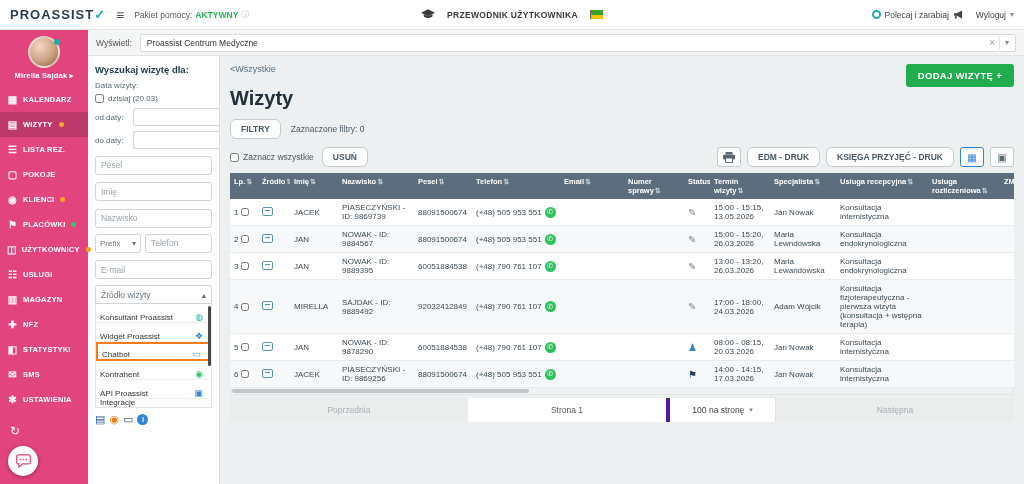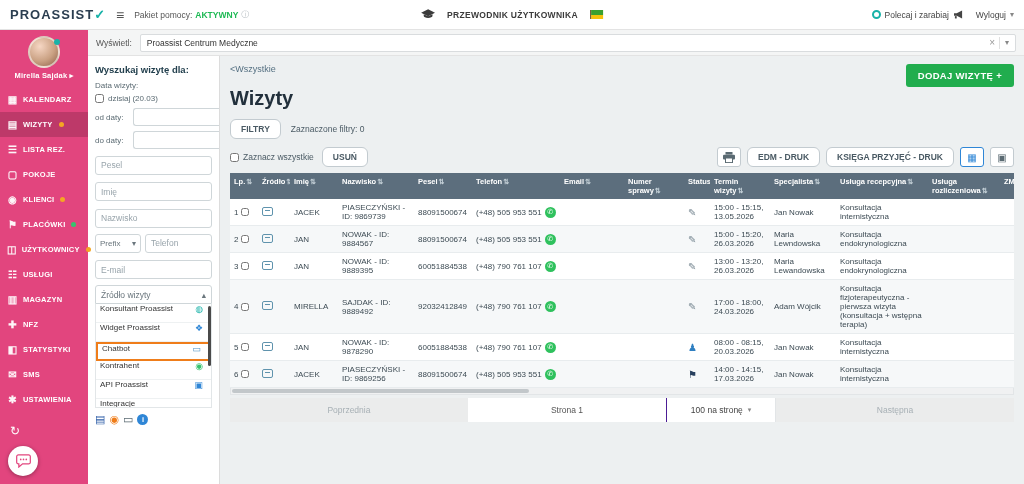--- a/index.html
+++ b/index.html
@@ -70,21 +70,21 @@
   .inp { width:100%; height:19px; border:1px solid #cfd6d9; border-radius:3px; padding:0 5px; font-size:8.5px;
          color:#333; background:#fff; margin-bottom:6px; font-family:inherit; }
   .inp::placeholder { color:#98a4ab; }
   .two-col { display:flex; gap:4px; margin-bottom:6px; }
   .prefix-sel { width:46px; height:19px; border:1px solid #cfd6d9; border-radius:3px; font-size:8px; color:#6a767d;
                 display:flex; align-items:center; justify-content:space-between; padding:0 4px; cursor:pointer; }
   .two-col .inp { flex:1; margin-bottom:0; }
   .src-head { height:19px; border:1px solid #cfd6d9; border-radius:3px 3px 0 0; display:flex; align-items:center;
               justify-content:space-between; padding:0 5px; font-size:8.5px; color:#6a767d; cursor:pointer; }
   .src-list { border:1px solid #e2e6e8; border-top:0; position:relative; background:#fff; margin-bottom:5px; }
-  .src-row { display:flex; align-items:flex-start; justify-content:space-between; padding:0 4px; height:19px;
+  .src-row { display:flex; align-items:flex-end; justify-content:space-between; padding:0 4px; height:19px;
              font-size:8px; color:#333; border-bottom:1px solid #eef1f2; cursor:pointer; }
   .src-row.hl { border:2px solid #ef7d1a;gap:40px; }
   .src-row.cut { height:8px; overflow:hidden; border-bottom:0; }
   .src-dot { font-size:9px; margin-right:4px; }
   .src-scroll { position:absolute; right:0; top:2px; width:3px; height:60px; background:#4a4a4a; border-radius:2px; }
   .pics { display:flex; gap:4px; align-items:center; margin-top:3px; }
   .pic { font-size:11px; cursor:pointer; }
   .pic.books { color:#2f5fa8; }
   .pic.camera { color:#ef7d1a; }
   .pic.screen { color:#5a6a72; }
@@ -129,21 +129,21 @@
   .st { font-size:10px; }
   .st-note { color:#7a8a94; } .st-person { color:#2f7fc1; } .st-flag { color:#27405e; }
 
   .hscroll { height:7px; background:#f0f1f2; position:relative; border:1px solid #e2e5e7; border-top:0; }
   .hthumb { position:absolute; left:1px; top:1px; height:4px; width:38%; background:#c2c7ca; border-radius:2px; }
 
   .pagination { display:flex; align-items:stretch; height:24px; margin-top:3px; font-size:8.5px; }
   .pg-prev, .pg-next { flex:1.2; background:#ebecec; color:#a7b0b5; display:flex; align-items:center;
                        justify-content:center; cursor:pointer; }
   .pg-page { flex:1; background:#fff; display:flex; align-items:center; justify-content:center; color:#555; }
-  .pg-select { width:110px; background:#fff; border-left:1px solid #4c1d95; border-right:1px solid #e2e5e7;
+  .pg-select { width:110px; background:#fff; border-left:4px solid #4c1d95; border-right:1px solid #e2e5e7;
                display:flex; align-items:center; justify-content:center; gap:5px; color:#444; cursor:pointer; }
   .pg-select .car { font-size:7px; color:#888; }
 </style>
 </head>
 <body>
 
 <div class="app">
 
   <header class="topbar">
     <span class="logo"><span>PROASSIST</span><span class="chk">✓</span></span>

